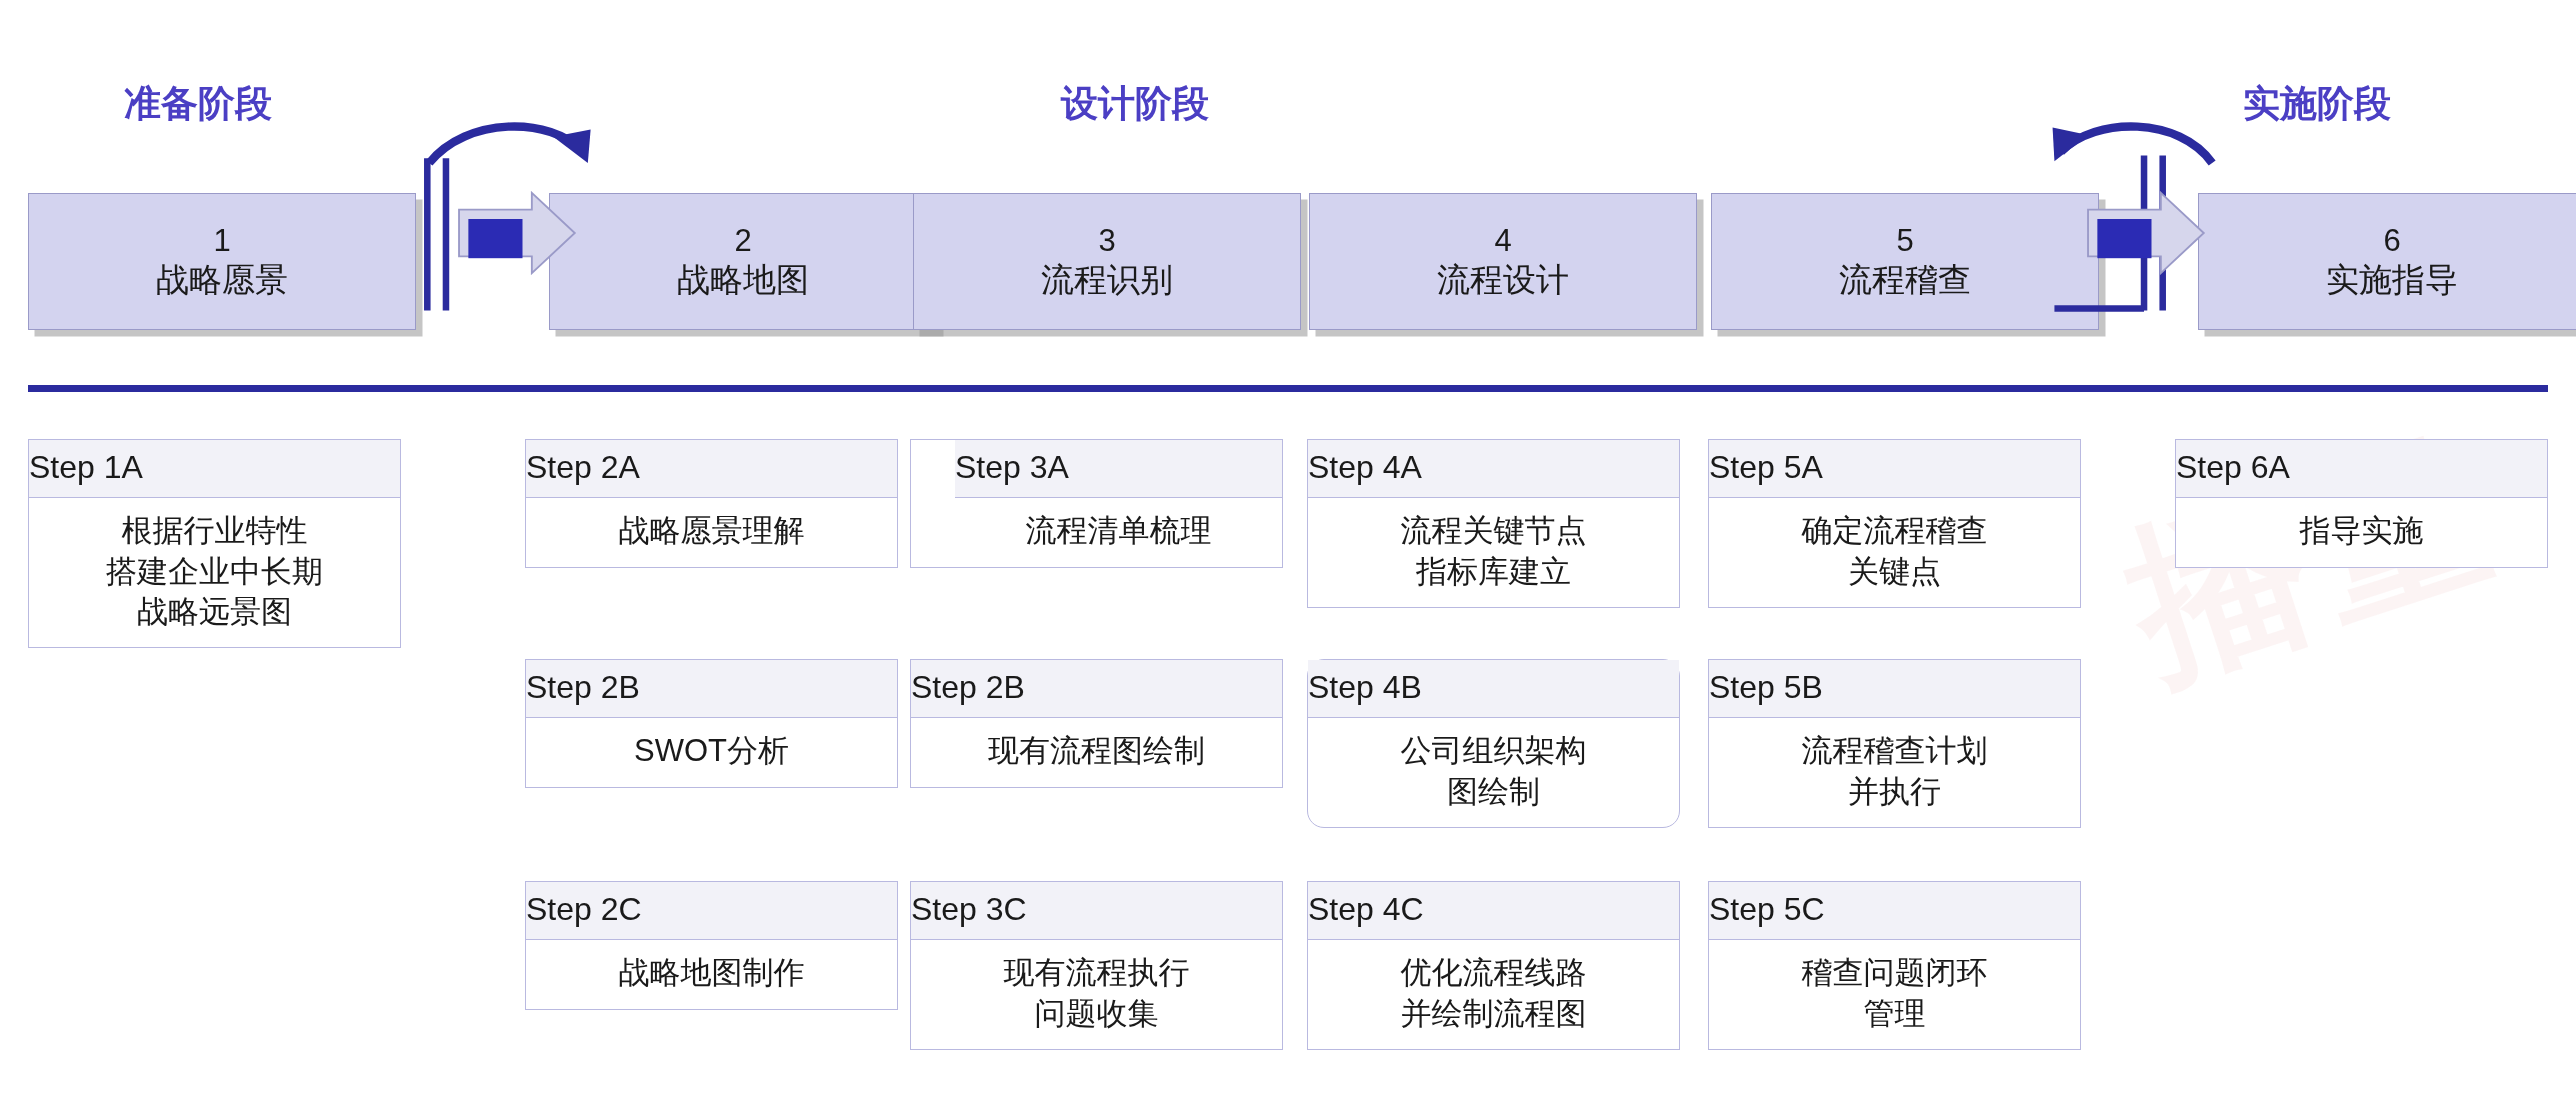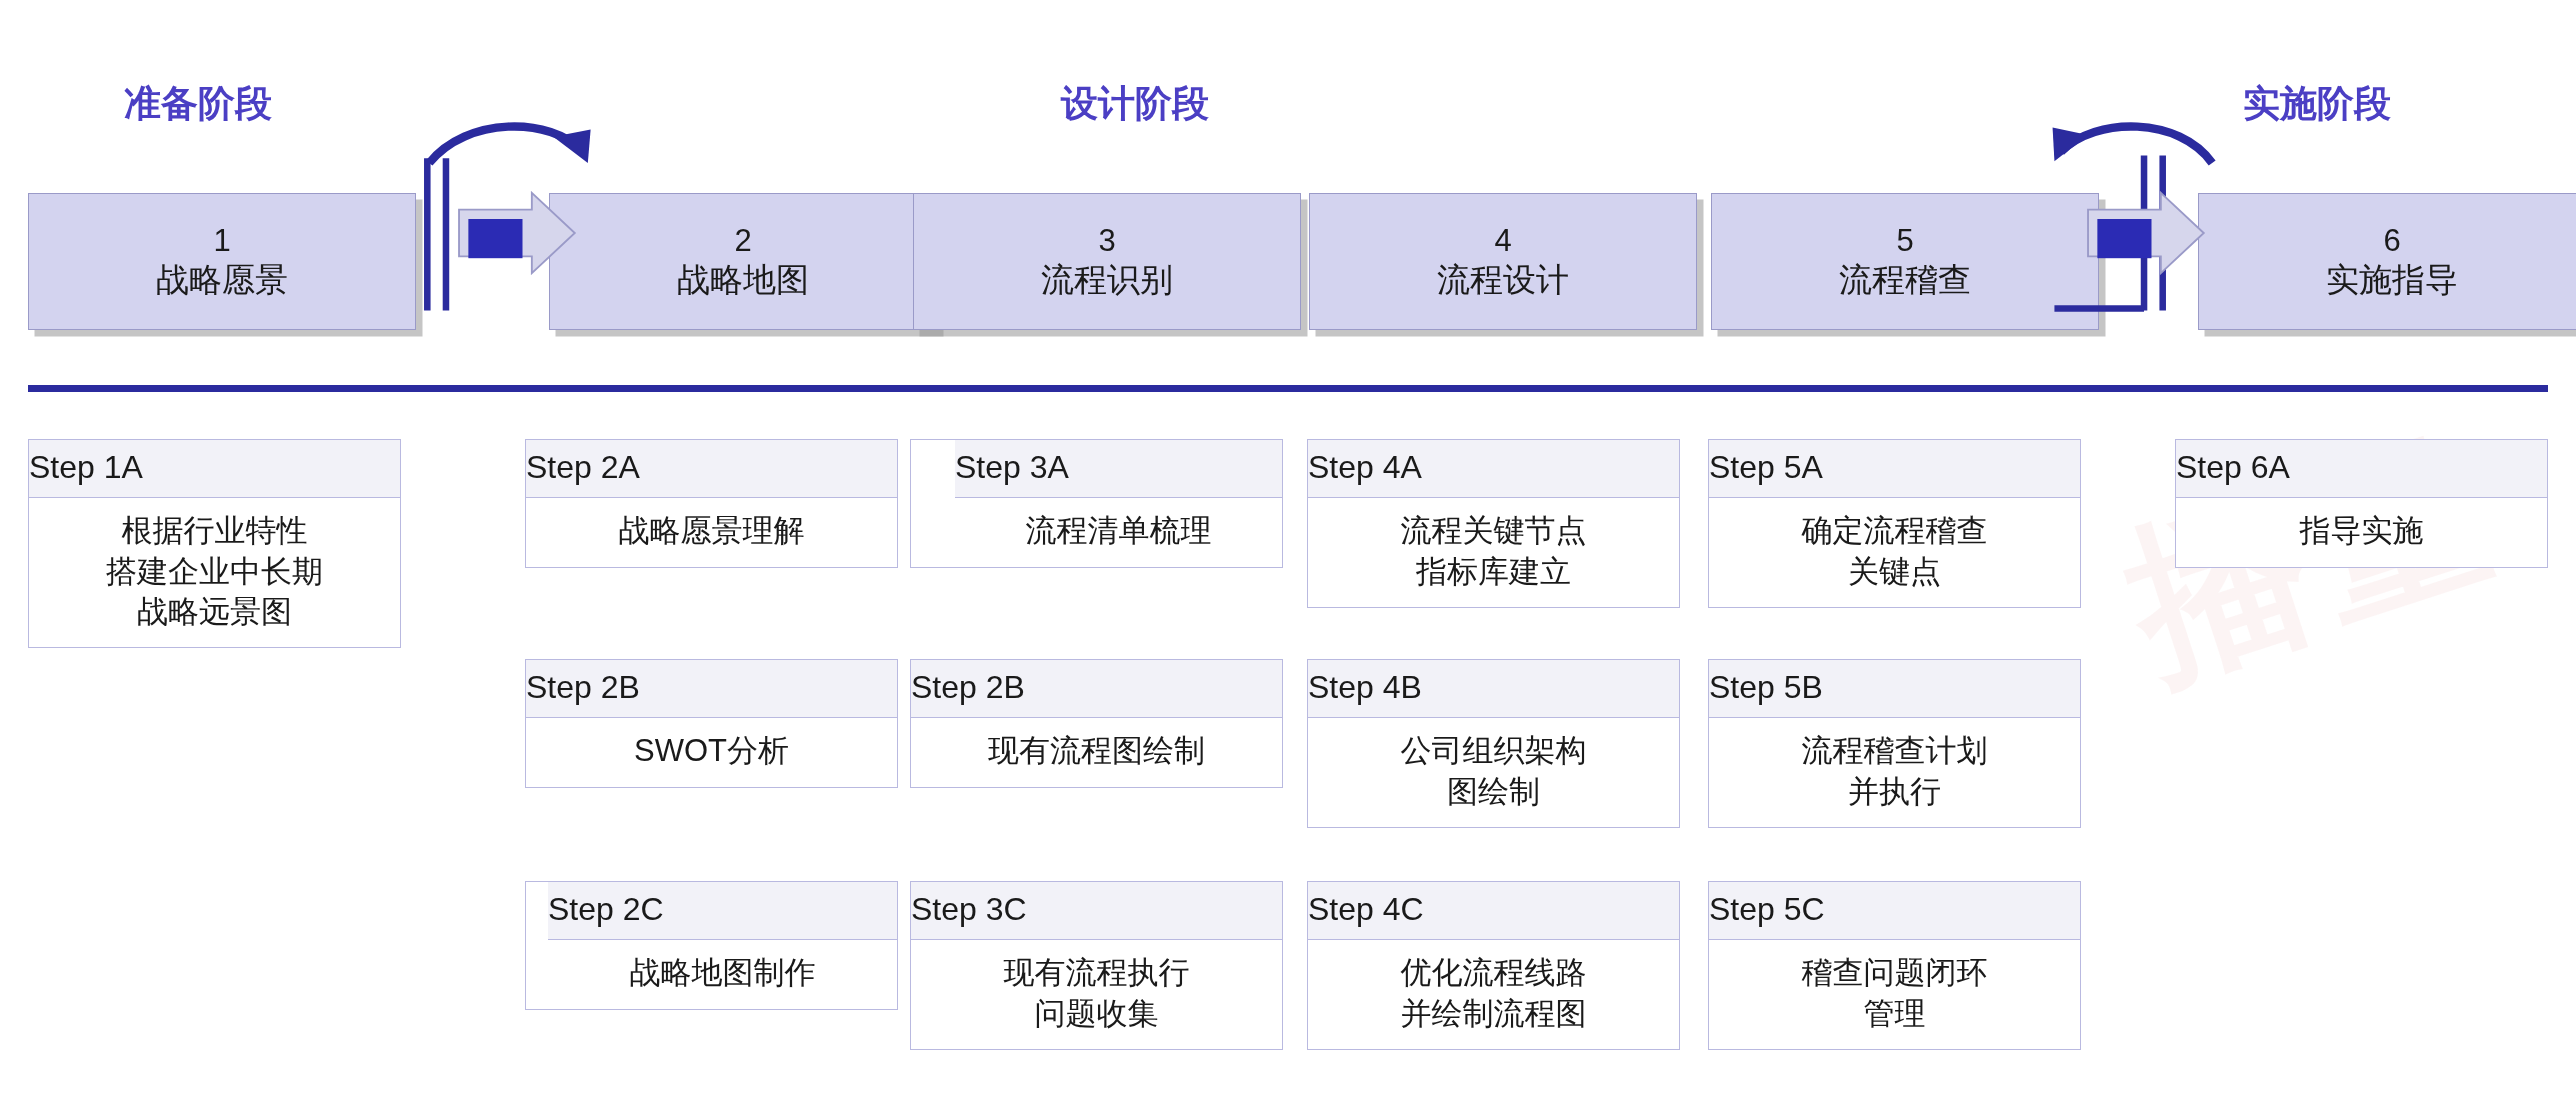--- a/index.html
+++ b/index.html
@@ -185,21 +185,21 @@
 </div>
 
 <div class="step-card" style="left:525px; top:439px;">
   <div class="step-head">Step 2A</div>
   <div class="step-body">战略愿景理解</div>
 </div>
 <div class="step-card" style="left:525px; top:659px;">
   <div class="step-head">Step 2B</div>
   <div class="step-body">SWOT分析</div>
 </div>
-<div class="step-card" style="left:525px; top:881px;padding-left:22px;">
+<div class="step-card" style="left:525px; top:881px;">
   <div class="step-head">Step 2C</div>
   <div class="step-body">战略地图制作</div>
 </div>
 
 <div class="step-card" style="left:910px; top:439px;padding-left:44px;">
   <div class="step-head">Step 3A</div>
   <div class="step-body">流程清单梳理</div>
 </div>
 <div class="step-card" style="left:910px; top:659px;">
   <div class="step-head">Step 2B</div>
@@ -209,21 +209,21 @@
   <div class="step-head">Step 3C</div>
   <div class="step-body">现有流程执行
 问题收集</div>
 </div>
 
 <div class="step-card" style="left:1307px; top:439px;">
   <div class="step-head">Step 4A</div>
   <div class="step-body">流程关键节点
 指标库建立</div>
 </div>
-<div class="step-card" style="left:1307px; top:659px;">
+<div class="step-card" style="left:1307px; top:659px;border-radius:17px;">
   <div class="step-head">Step 4B</div>
   <div class="step-body">公司组织架构
 图绘制</div>
 </div>
 <div class="step-card" style="left:1307px; top:881px;">
   <div class="step-head">Step 4C</div>
   <div class="step-body">优化流程线路
 并绘制流程图</div>
 </div>
 

